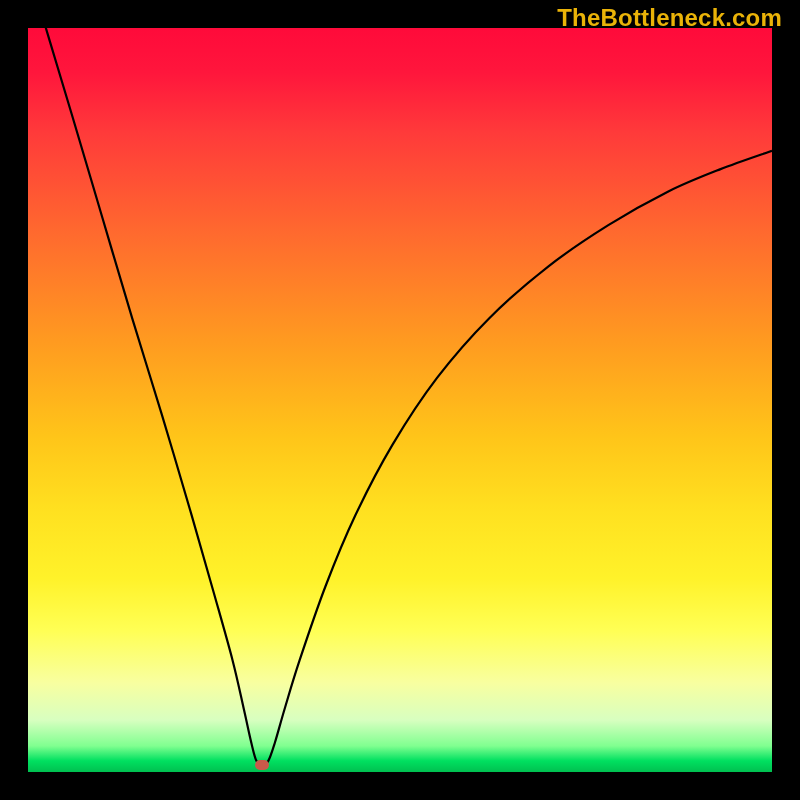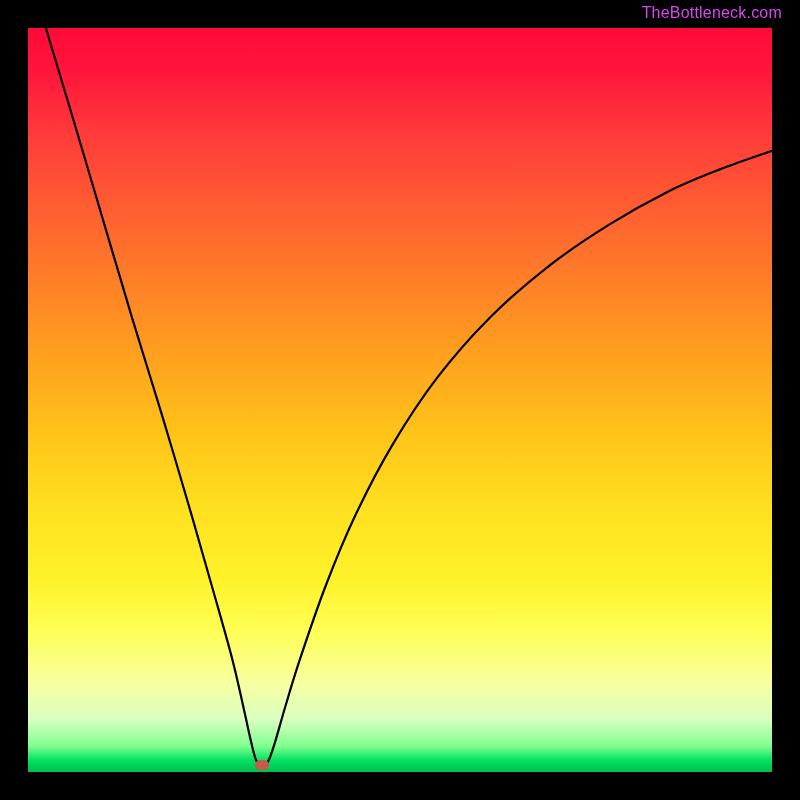--- a/index.html
+++ b/index.html
@@ -61,23 +61,23 @@
     width: 14px;
     height: 10px;
     background: #c95a4a;
     border-radius: 5px;
     transform: translate(-50%, -50%);
   }
   .attribution {
     position: absolute;
     top: 4px;
     right: 18px;
-    color: #d946ef;
-    font-size: 16px;
-    font-weight: 400;
+    color: #eab308;
+    font-size: 24px;
+    font-weight: 700;
     letter-spacing: 0.2px;
   }
 </style>
 </head>
 <body>
 
 <div class="frame">
 
   <div class="attribution">TheBottleneck.com</div>
 

